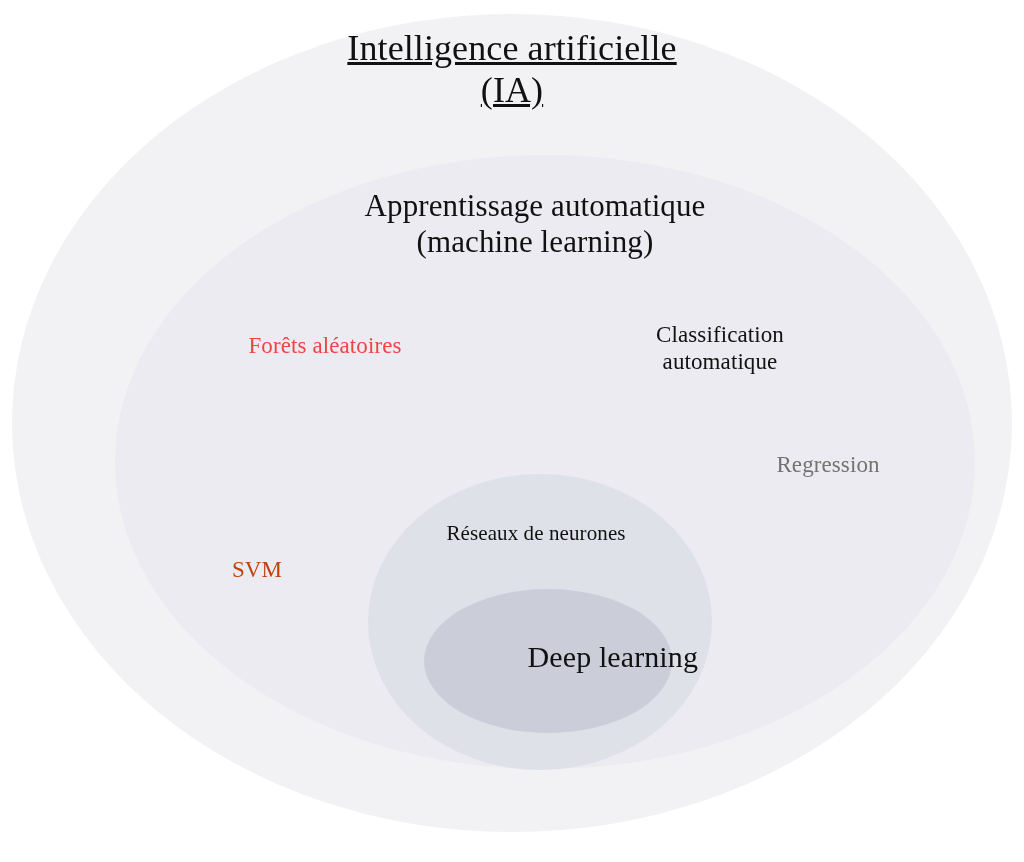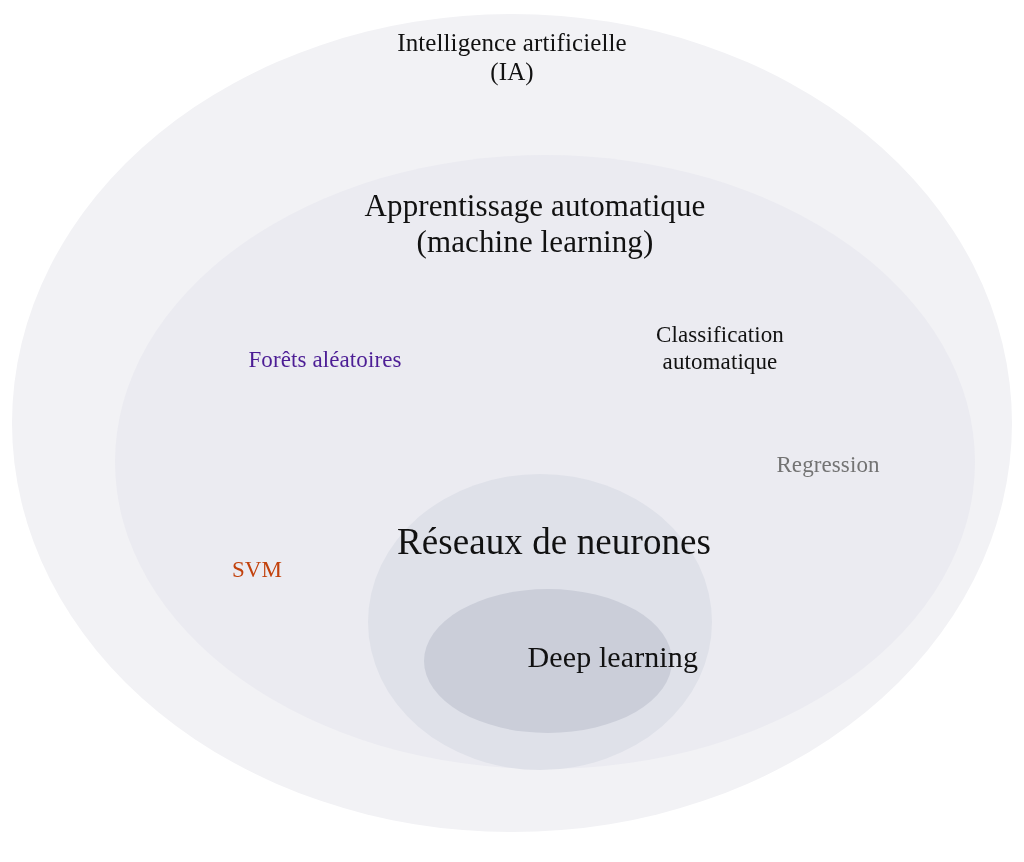--- a/index.html
+++ b/index.html
@@ -34,33 +34,34 @@
     line-height: 1.16;
     color: #111111;
     white-space: pre-line;
     letter-spacing: 0.1px;
   }
   
   .label-ai {
     left: 212px;
     top: 28px;
     width: 600px;
-    font-size: 25px;
+    font-size: 36px;
+    text-decoration: underline;
   }
   .label-ml {
     left: 235px;
     top: 188px;
     width: 600px;
     font-size: 31px;
   }
   .label-nn {
-    left: 354px;
+    left: 336px;
     top: 521px;
     width: 400px;
-    font-size: 37px;
+    font-size: 21px;
   }
   .label-dl {
     left: 398px;
     top: 640px;
     width: 300px;
     font-size: 30px;
     text-align: right;
   }
   
   .label-rf {
@@ -104,21 +105,21 @@
   <div class="label label-ai" style="color: rgb(17, 17, 17);">Intelligence artificielle
 (IA)</div>
 
   <div class="label label-ml" style="color: rgb(17, 17, 17);">Apprentissage automatique
 (machine learning)</div>
 
   <div class="label label-nn" style="color: rgb(17, 17, 17);">Réseaux de neurones</div>
 
   <div class="label label-dl" style="color: rgb(17, 17, 17);">Deep learning</div>
 
-  <div class="label label-rf" style="color: #4c1d95; margin-top: 14px;">Forêts aléatoires</div>
+  <div class="label label-rf" style="color: #ef4444;">Forêts aléatoires</div>
 
   <div class="label label-clf" style="color: rgb(17, 17, 17);">Classification
 automatique</div>
 
   <div class="label label-reg" style="color: #737373;">Regression</div>
 
   <div class="label label-svm" style="color: #c2410c;">SVM</div>
 
 </div>
 

